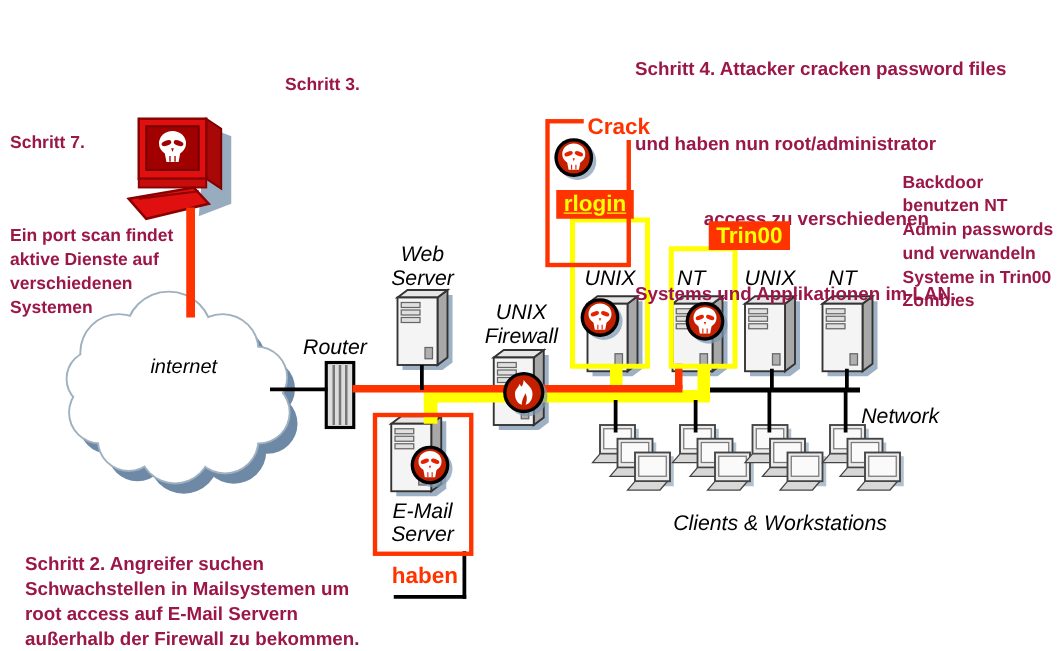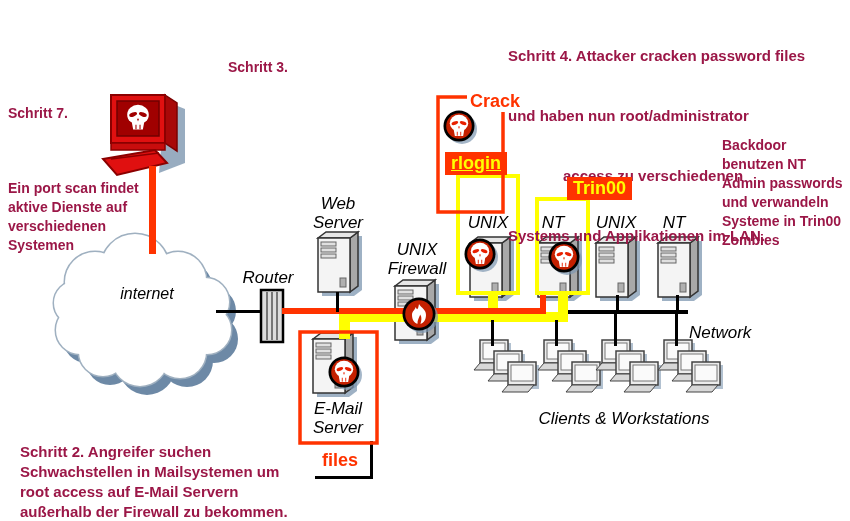--- a/index.html
+++ b/index.html
@@ -212,15 +212,15 @@
 <div class="abs devlabel" style="left:462px;top:213px;width:52px;">UNIX</div>
 <div class="abs devlabel" style="left:537px;top:213px;width:32px;">NT</div>
 <div class="abs devlabel" style="left:590px;top:213px;width:52px;">UNIX</div>
 <div class="abs devlabel" style="left:658px;top:213px;width:32px;">NT</div>
 <div class="abs devlabel" style="left:689px;top:303px;margin-top:20px;">Network</div>
 <div class="abs devlabel" style="left:520px;top:409px;width:180px;margin-left:14px;">Clients &amp; Workstations</div>
 
 <div class="abs accent-text" style="left:467px;top:91px;background:#fff;padding:0 3px;">Crack</div>
 <div class="abs tag" style="left:445px;top:152px;text-decoration:underline;">rlogin</div>
 <div class="abs tag" style="left:567px;top:177px;">Trin00</div>
-<div class="abs accent-text" style="left:310px;top:450px;width:60px;text-align:center;">files</div>
+<div class="abs accent-text" style="left:310px;top:450px;width:60px;text-align:center;">haben</div>
 
 </div>
 
 </body></html>

